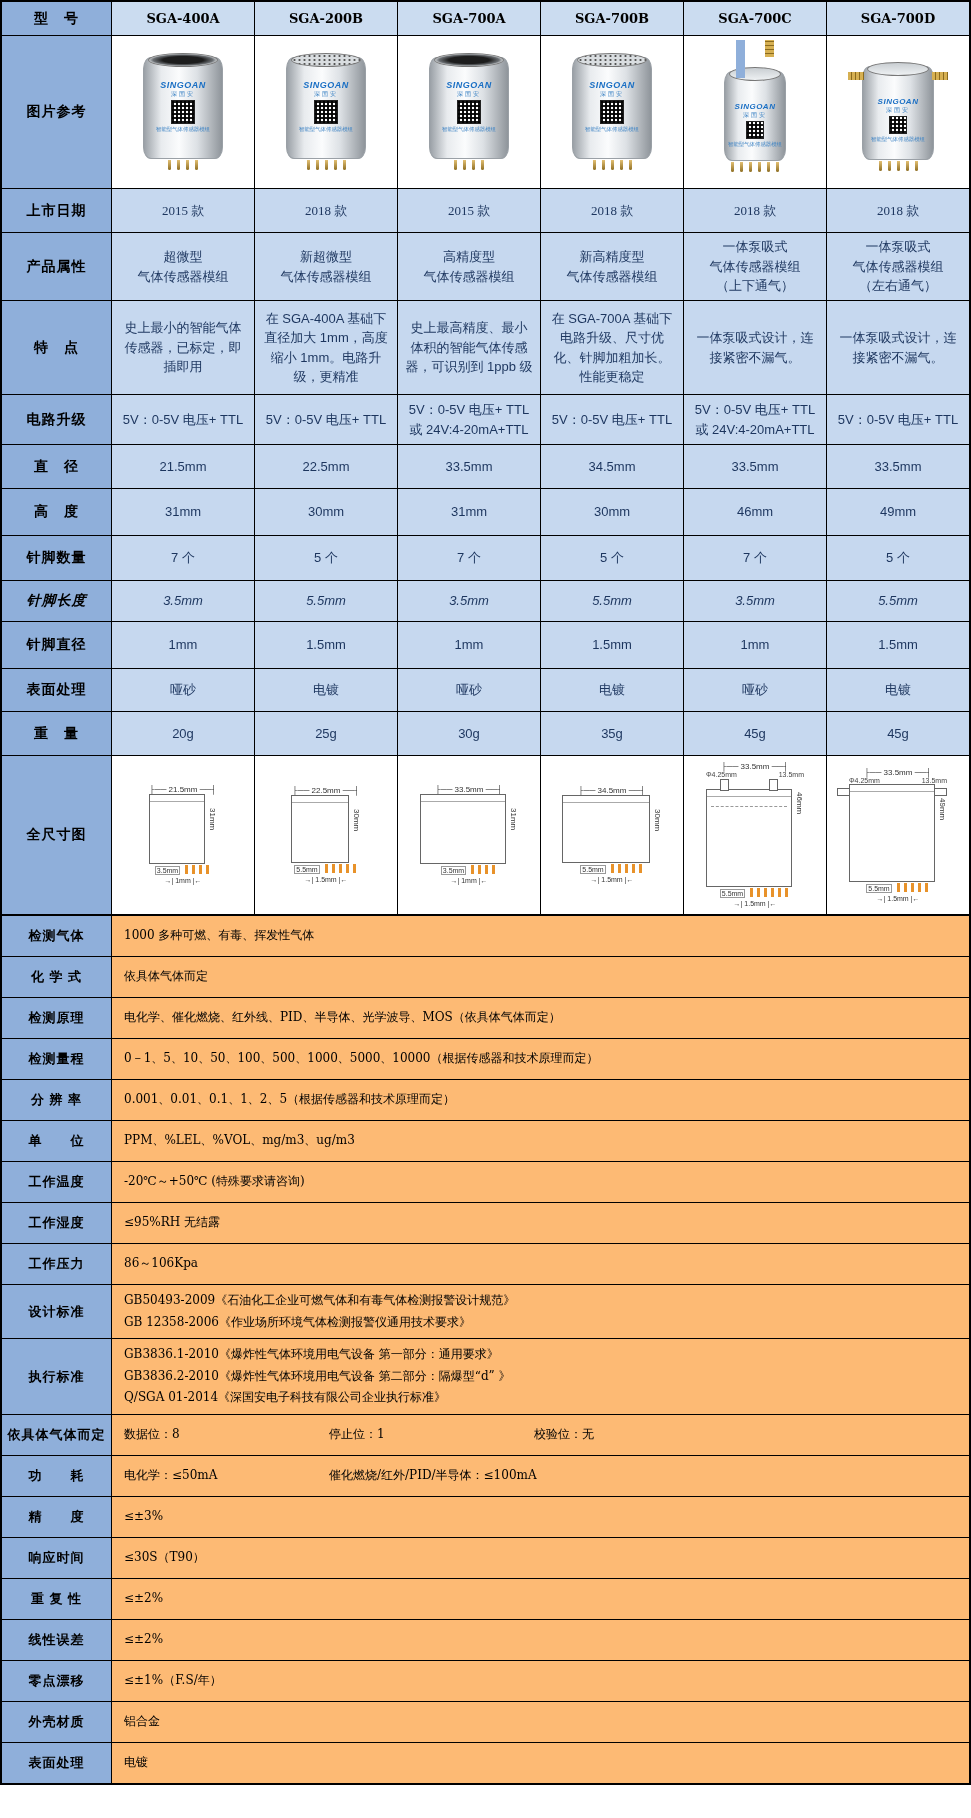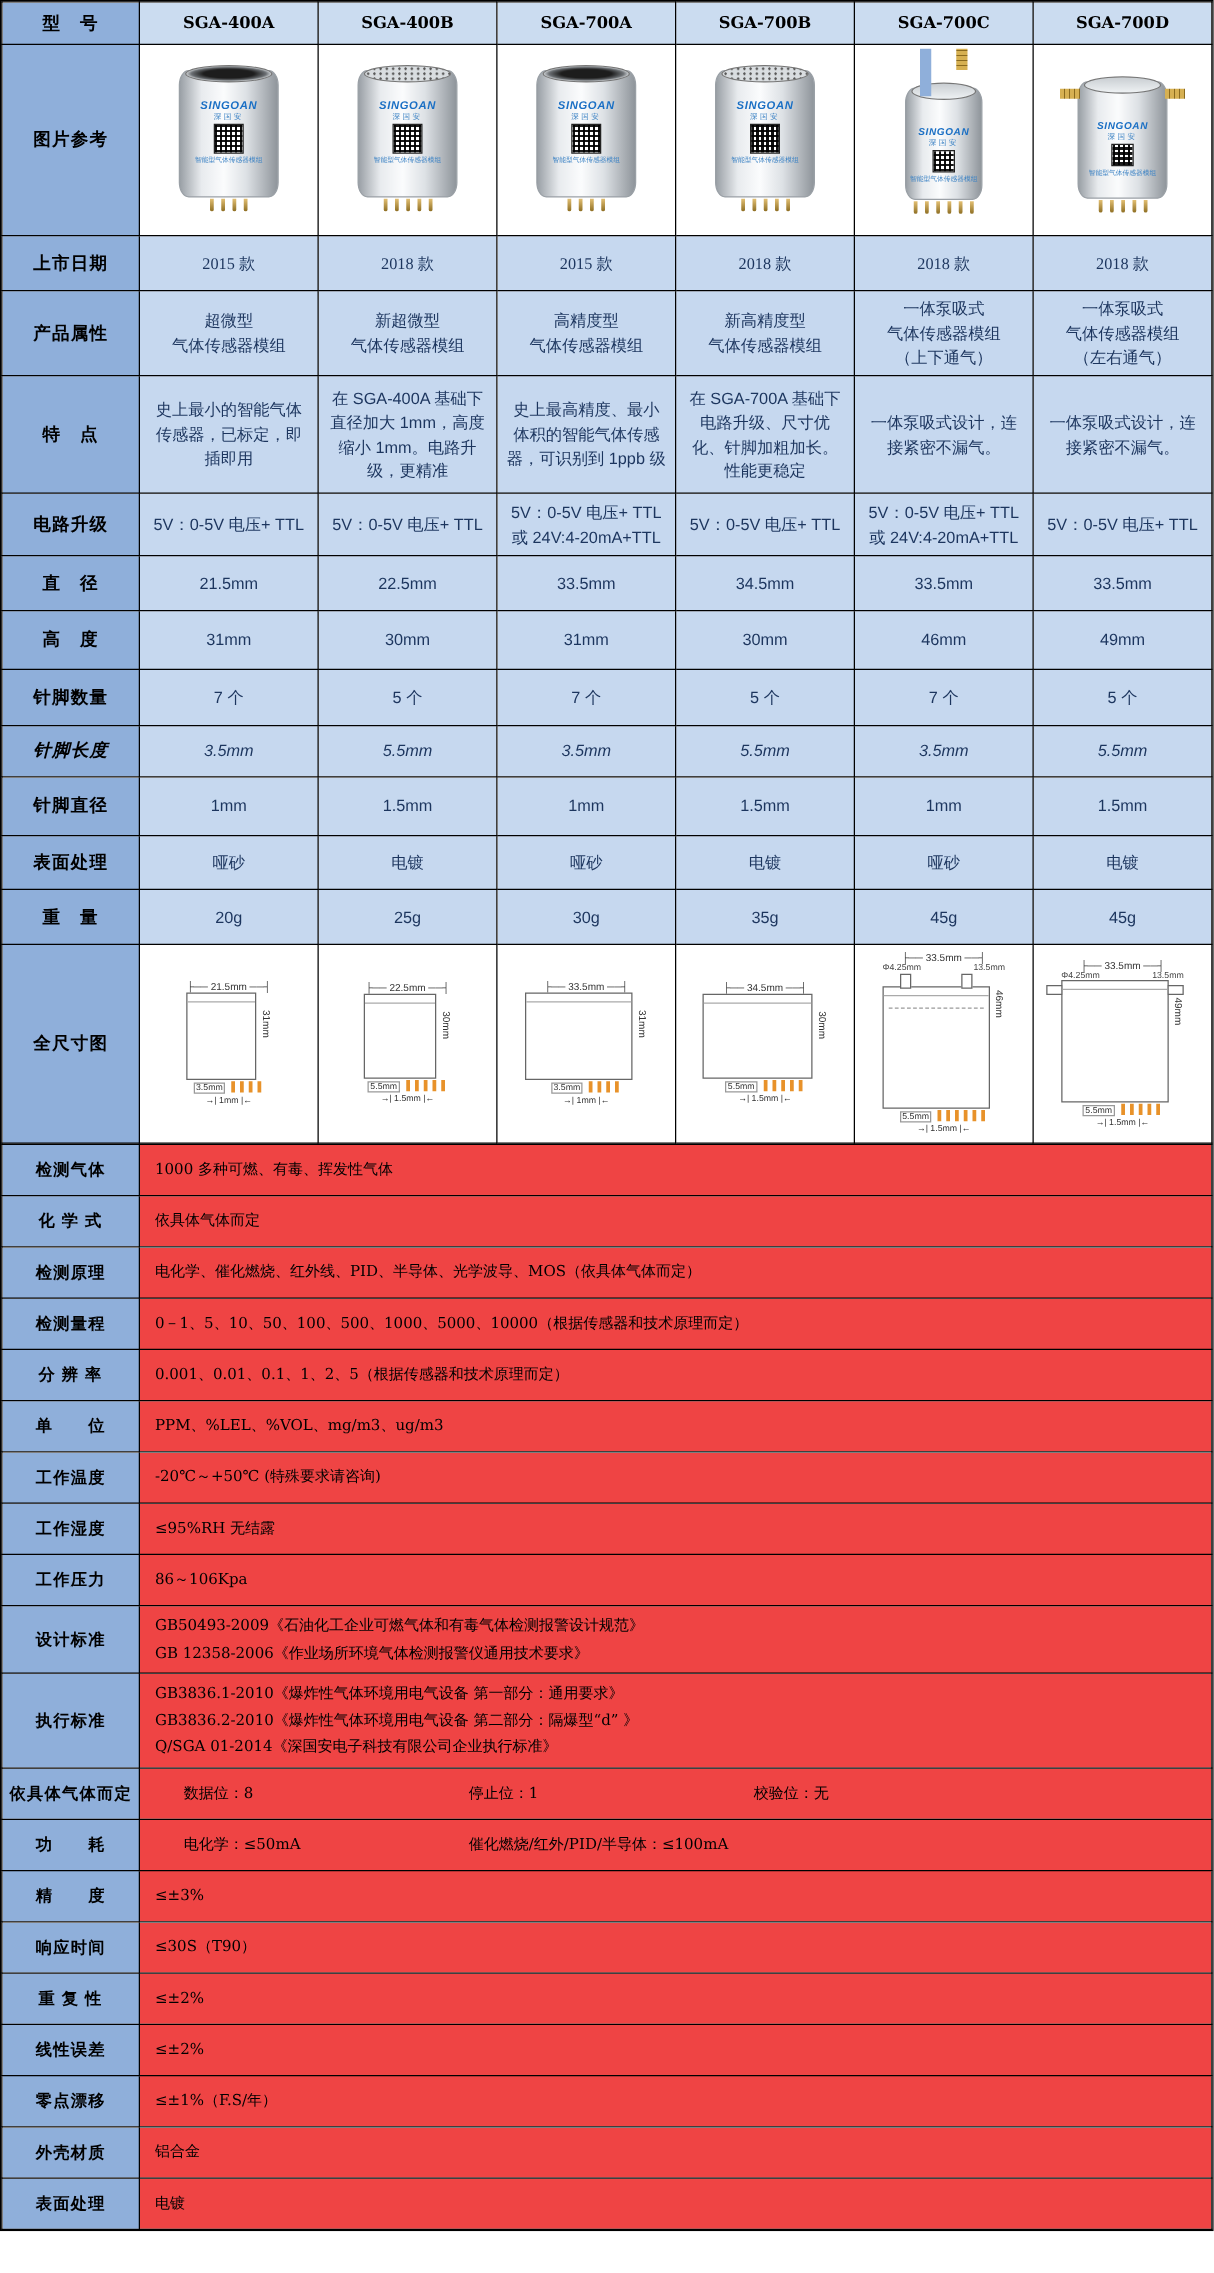--- a/index.html
+++ b/index.html
@@ -69,44 +69,44 @@
   .dbarb.d1{left:16%;} .dbarb.d2{right:16%;}
   .dsbarb{position:absolute;top:3px;width:11px;height:6px;border:1px solid #666;background:#fff;}
   .dsbarb.d1{left:-13px;} .dsbarb.d2{right:-13px;}
   .dim-pinrow{display:flex;align-items:center;justify-content:center;gap:3px;margin-top:1px;}
   .dim-pl{font-size:7px;border:1px solid #999;padding:0 1px;background:#fff;color:#333;}
   .dim-pins i{display:inline-block;width:3px;height:9px;background:#E8922A;margin:0 2px;}
   .dim-pd{text-align:center;font-size:7px;color:#333;margin-top:1px;}
   .dim-pd::before{content:"→| ";} .dim-pd::after{content:" |←";}
   
   .bl{background:#8FAFDA;font-weight:bold;color:#000;text-align:center;font-size:13px;height:38px;letter-spacing:1px;}
-  .bv{background:#ef4444;color:#000;font-size:12px;font-family:"DejaVu Serif",serif;
+  .bv{background:#fdba74;color:#000;font-size:12px;font-family:"DejaVu Serif",serif;
       text-align:left;padding:5px 12px;line-height:1.8;}
-  .seg{display:inline-block;min-width:205px;margin-left:23px;}
+  .seg{display:inline-block;min-width:205px;}
   .seg:last-child{min-width:0;}
 </style>
 </head>
 <body>
 
 <div class="page">
   <table>
     <colgroup>
       <col style="width:110px">
       <col>
         <col>
         <col>
         <col>
         <col>
         <col>
     </colgroup>
     <thead>
       <tr>
         <td class="lbl">型　号</td>
         <td class="model">SGA-400A</td>
-        <td class="model">SGA-400B</td>
+        <td class="model">SGA-200B</td>
         <td class="model">SGA-700A</td>
         <td class="model">SGA-700B</td>
         <td class="model">SGA-700C</td>
         <td class="model">SGA-700D</td>
       </tr>
     </thead>
     <tbody>
       <tr id="image-row">
         <td class="lbl">图片参考</td>
       <td class="img-cell"><div class="sensor v-none"><div class="sbody">

